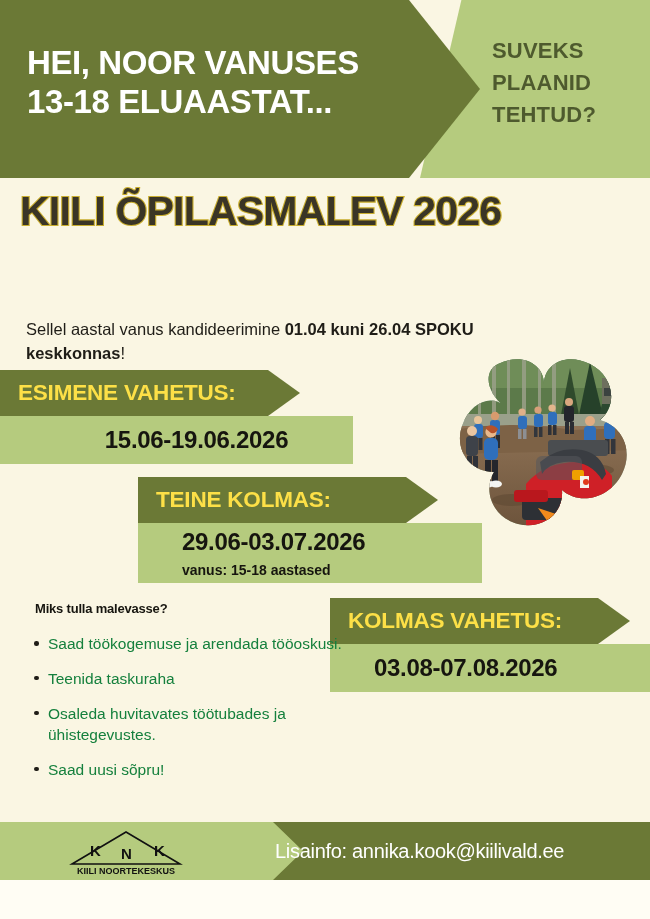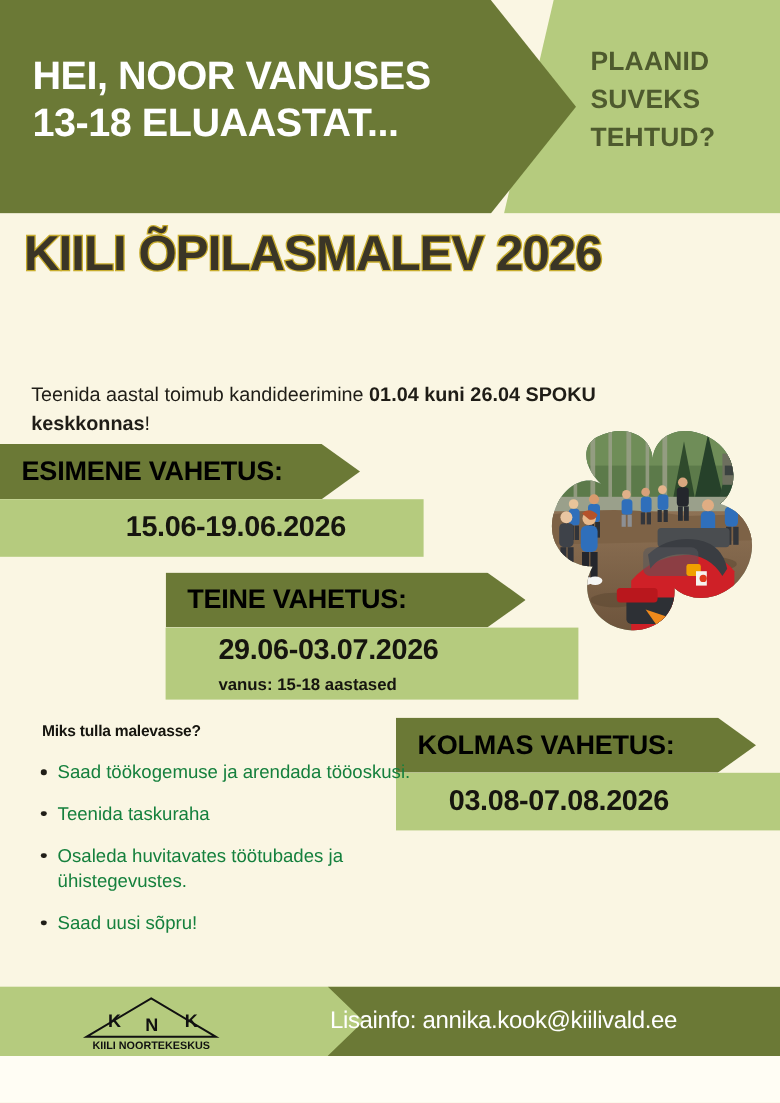--- a/index.html
+++ b/index.html
@@ -63,21 +63,21 @@
   
   .intro{
     position:absolute;left:26px;top:318px;width:480px;
     font-size:16.5px;line-height:1.45;color:#1f1d17;font-weight:400;
   }
   .intro b{font-weight:800;}
 
   
   .banner-head{
     position:absolute;height:46px;background:#6b7936;
-    color:#000000;font-weight:800;font-size:22.5px;letter-spacing:-0.2px;
+    color:#fde047;font-weight:800;font-size:22.5px;letter-spacing:-0.2px;
     display:flex;align-items:center;
   }
   .banner-head span{display:block;}
   .banner-body{
     position:absolute;background:#b5cb7e;
     color:#16150f;font-weight:800;
     display:flex;flex-direction:column;justify-content:center;
   }
   .banner-date{font-size:24px;letter-spacing:-0.3px;}
   .banner-note{font-size:14px;margin-top:6px;}
@@ -144,31 +144,31 @@
 <div class="poster">
 
   <div class="header">
     <div class="header-lightblock"></div>
     <div class="header-darkarrow"></div>
     <div class="header-main-text">
       <div>HEI, NOOR VANUSES</div>
       <div>13-18 ELUAASTAT...</div>
     </div>
     <div class="header-side-text">
+      <div>SUVEKS</div>
       <div>PLAANID</div>
-      <div>SUVEKS</div>
       <div>TEHTUD?</div>
     </div>
   </div>
 
   <div class="title">KIILI ÕPILASMALEV 2026</div>
 
 
   <div class="intro">
-    <span>Teenida aastal toimub kandideerimine </span><b>01.04 kuni 26.04</b><span> </span><b>SPOKU keskkonnas</b><span>!</span>
+    <span>Sellel aastal vanus kandideerimine </span><b>01.04 kuni 26.04</b><span> </span><b>SPOKU keskkonnas</b><span>!</span>
   </div>
 
   <svg class="photo-blob" viewBox="0 0 184 168">
     <defs>
       <clipPath id="blobclip">
         <path d="M46 6 C70 -6 92 6 92 26 C92 6 114 -6 138 6 C162 18 166 48 148 62
                  C170 68 182 92 170 116 C158 140 128 148 110 132
                  C112 156 90 172 66 166 C42 160 30 134 42 114
                  C18 114 2 92 10 68 C18 44 40 36 52 48 C36 36 30 14 46 6 Z"></path>
       </clipPath>
@@ -302,21 +302,21 @@
   </svg>
 
   <div class="banner-head" id="s1h">
     <span>ESIMENE VAHETUS:</span>
   </div>
   <div class="banner-body" id="s1b">
     <div class="banner-date">15.06-19.06.2026</div>
   </div>
 
   <div class="banner-head" id="s2h">
-    <span>TEINE VAHETUS:</span>
+    <span>TEINE KOLMAS:</span>
   </div>
   <div class="banner-body" id="s2b">
     <div class="banner-date">29.06-03.07.2026</div>
     <div class="banner-note">vanus: 15-18 aastased</div>
   </div>
 
   <div class="banner-head" id="s3h">
     <span>KOLMAS VAHETUS:</span>
   </div>
   <div class="banner-body" id="s3b">

